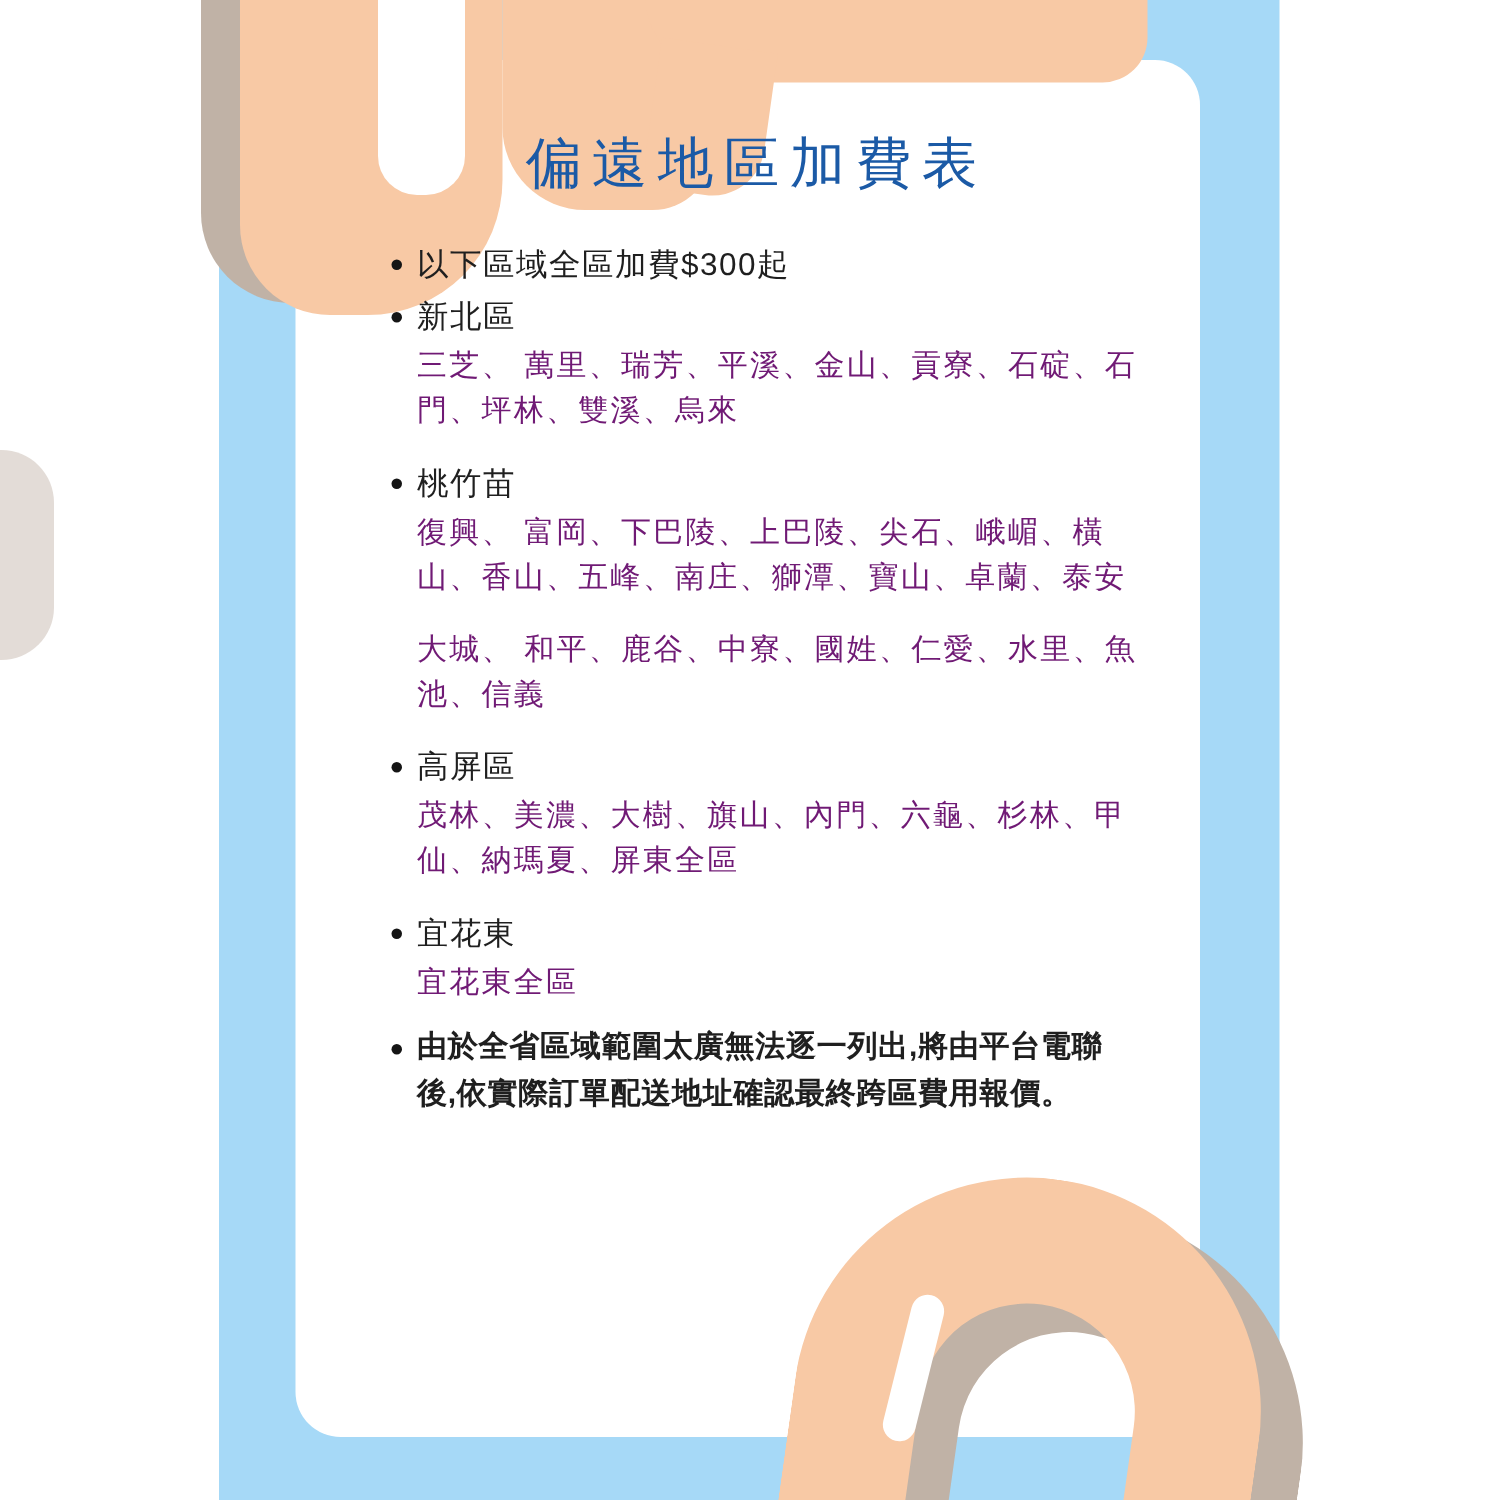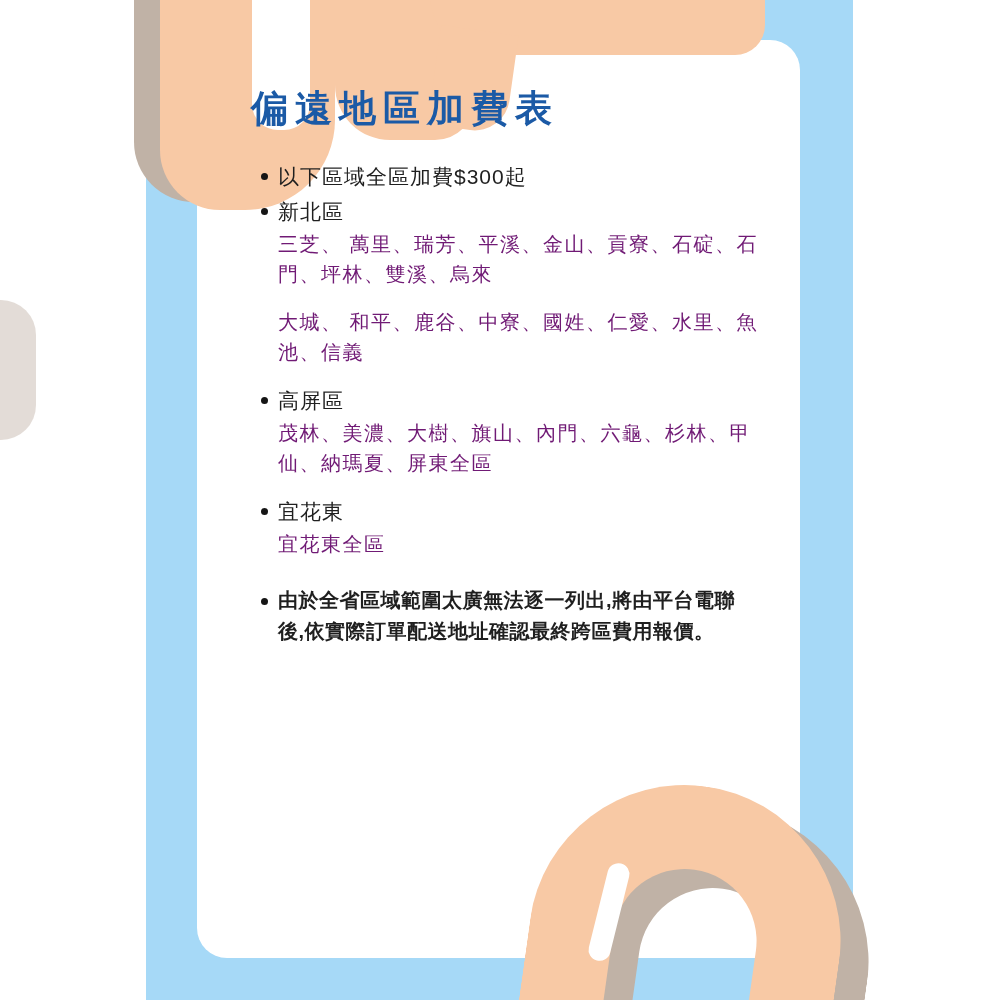--- a/index.html
+++ b/index.html
@@ -34,30 +34,30 @@
         border-radius:160px 160px 0 0;background:transparent;}
   .arch-shadow{left:556px;top:806px;width:312px;height:320px;border-width:82px;border-color:#c0b2a6;
         transform:rotate(8deg);}
   .arch-main{left:528px;top:785px;width:312px;height:320px;border-width:84px;border-color:#f8c9a5;
         transform:rotate(8deg);}
   .slash{left:598px;top:862px;width:22px;height:100px;transform:rotate(14deg);border-radius:12px;}
 
   
   .content{position:absolute;left:197px;top:40px;width:603px;height:918px;z-index:3;
            box-sizing:border-box;padding:36px 42px 0 64px;color:#1f1f1f;}
-  .title{font-size:37px;font-weight:bold;color:#1b5aa6;letter-spacing:7px;
+  .title{text-align:center;font-size:37px;font-weight:normal;color:#1b5aa6;letter-spacing:7px;
          margin:8px 0 26px -10px;}
   .row{display:flex;align-items:flex-start;}
   .dot{width:7px;height:7px;border-radius:50%;background:#151515;margin:13px 10px 0 0;flex:none;}
   .lead{font-size:21px;font-weight:normal;line-height:33px;letter-spacing:1px;}
   .intro{margin-bottom:2px;}
   .section{margin-bottom:0;}
   .sec-gap{height:17px;}
   .areas{font-size:20px;line-height:30px;letter-spacing:1.5px;margin:1px 0 0 17px;width:492px;color:#701a75;}
-  .note-row{margin-top:26px;}
+  .note-row{margin-top:13px;}
   .note-text{font-size:20px;font-weight:600;line-height:31px;letter-spacing:0.5px;width:506px;}
 </style>
 </head>
 <body>
 
 <div class="page">
 
   <div class="blue-band"></div>
 
   <div class="card"></div>
@@ -85,20 +85,28 @@
 
     <div class="section">
       <div class="row">
         <span class="dot"></span>
         <span class="lead">新北區</span>
       </div>
       <div class="areas">三芝、 萬里、瑞芳、平溪、金山、貢寮、石碇、石門、坪林、雙溪、烏來</div>
       <div class="sec-gap"></div>
     </div>
 
+    <div class="section">
+      <div class="row">
+        <span class="dot"></span>
+        <span class="lead">桃竹苗</span>
+      </div>
+      <div class="areas">復興、 富岡、下巴陵、上巴陵、尖石、峨嵋、橫山、香山、五峰、南庄、獅潭、寶山、卓蘭、泰安</div>
+      <div class="sec-gap"></div>
+    </div>
 
     <div class="section">
       <div class="areas">大城、 和平、鹿谷、中寮、國姓、仁愛、水里、魚池、信義</div>
       <div class="sec-gap"></div>
     </div>
 
 
     <div class="section">
       <div class="row">
         <span class="dot"></span>

